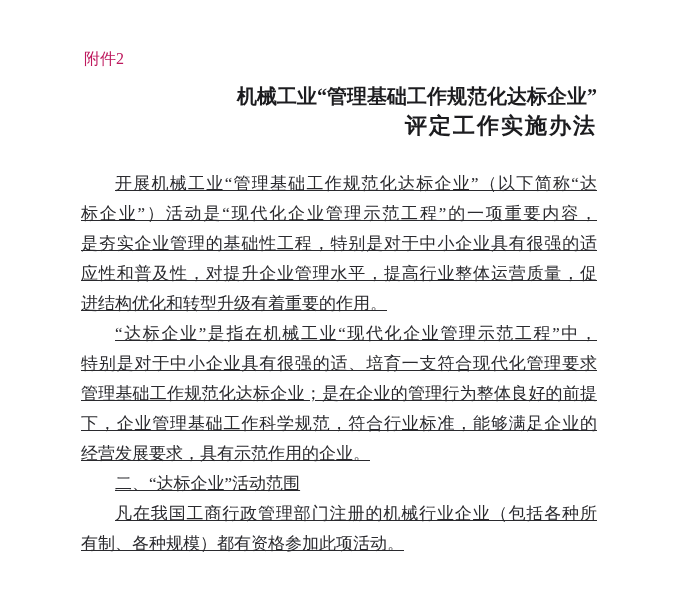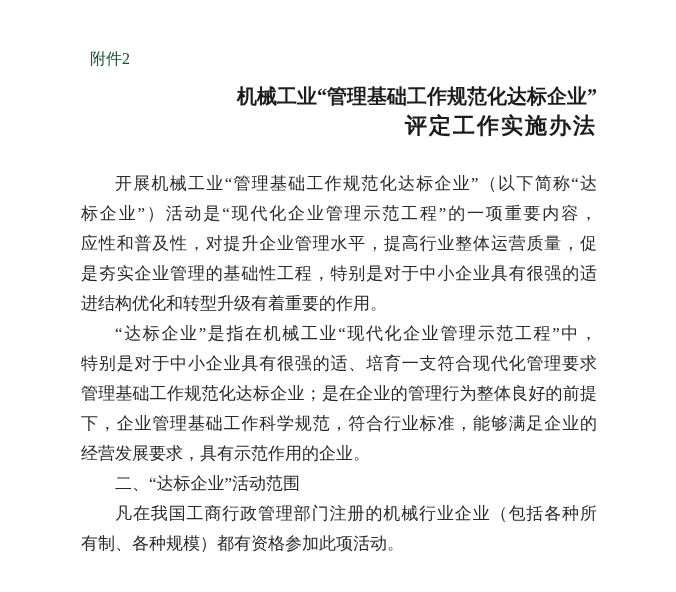--- a/index.html
+++ b/index.html
@@ -14,22 +14,22 @@
     background: #ffffff;
     box-sizing: border-box;
     padding: 48px 79px 0 81px;
     font-family: "Liberation Serif", "DejaVu Serif", serif;
     color: #2a2a2e;
     overflow: hidden;
   }
   .attachment {
     font-size: 16px;
     line-height: 22px;
-    margin-left: 9px;
-    color: #14532d;
+    margin-left: 3px;
+    color: #be185d;
   }
   .title-block {
     margin-top: 11px;
     text-align: right;
     font-weight: bold;
     color: #1c1c1f;
   }
   .title-line1 {
     font-size: 20px;
     line-height: 30px;
@@ -41,20 +41,21 @@
   }
   .doc-body {
     margin-top: 28px;
     font-size: 17px;
     color: #2a2a2e;
   }
   .line {
     height: 30px;
     line-height: 30px;
     white-space: nowrap;
+    text-decoration: underline;
   }
   .justify {
     white-space: normal;
     text-align: justify;
     text-align-last: justify;
   }
   .indent {
     padding-left: 34px;
   }
 </style>
@@ -66,22 +67,22 @@
   <div class="attachment">附件2</div>
 
   <div class="title-block">
     <div class="title-line1">机械工业“管理基础工作规范化达标企业”</div>
     <div class="title-line2">评定工作实施办法</div>
   </div>
 
   <div class="doc-body">
     <div class="line indent justify">开展机械工业“管理基础工作规范化达标企业”（以下简称“达</div>
     <div class="line justify">标企业”）活动是“现代化企业管理示范工程”的一项重要内容，</div>
+    <div class="line justify">是夯实企业管理的基础性工程，特别是对于中小企业具有很强的适</div>
     <div class="line justify">应性和普及性，对提升企业管理水平，提高行业整体运营质量，促</div>
-    <div class="line justify">是夯实企业管理的基础性工程，特别是对于中小企业具有很强的适</div>
     <div class="line">进结构优化和转型升级有着重要的作用。</div>
     <div class="line indent justify">“达标企业”是指在机械工业“现代化企业管理示范工程”中，</div>
     <div class="line justify">特别是对于中小企业具有很强的适、培育一支符合现代化管理要求</div>
     <div class="line justify">管理基础工作规范化达标企业；是在企业的管理行为整体良好的前提</div>
     <div class="line justify">下，企业管理基础工作科学规范，符合行业标准，能够满足企业的</div>
     <div class="line">经营发展要求，具有示范作用的企业。</div>
     <div class="line indent">二、“达标企业”活动范围</div>
     <div class="line indent justify">凡在我国工商行政管理部门注册的机械行业企业（包括各种所</div>
     <div class="line">有制、各种规模）都有资格参加此项活动。</div>
   </div>

